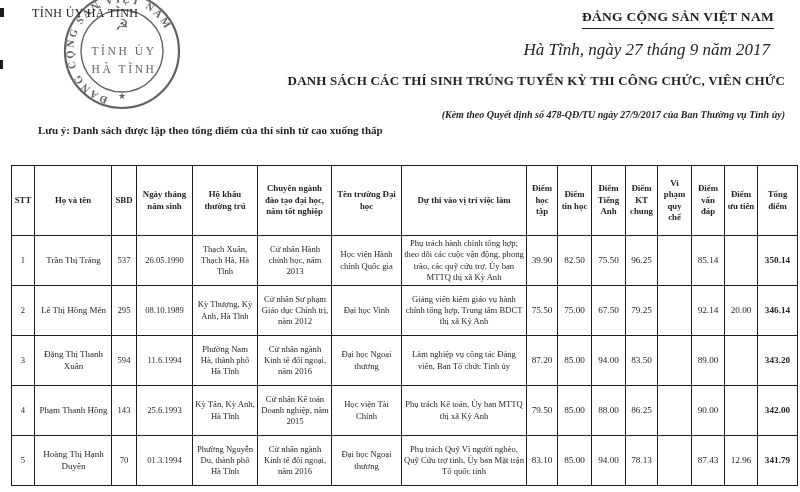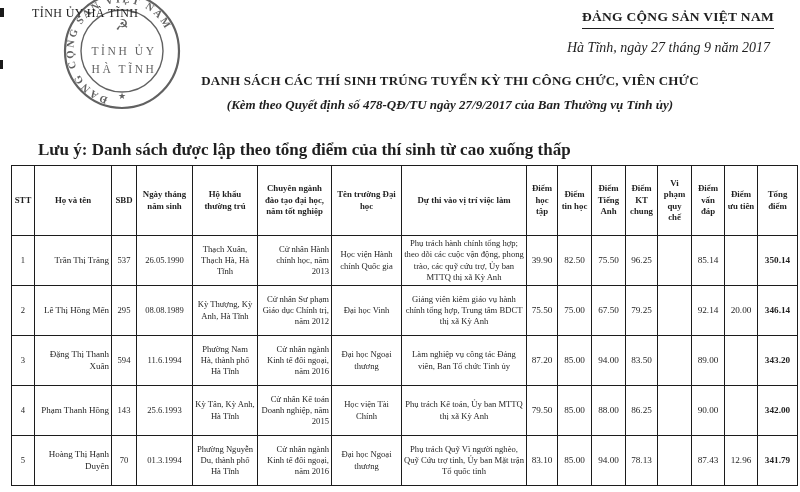--- a/index.html
+++ b/index.html
@@ -22,44 +22,44 @@
   }
   .seal { position: absolute; top: -4px; left: 52px; z-index: 1; opacity: .88; }
 
   .right-head { position: absolute; top: 7px; right: 26px; text-align: center; }
   .org-right {
     display: inline-block; font-weight: bold; font-size: 13.5px;
     border-bottom: 1.5px solid #1f1f1f; padding-bottom: 3px; letter-spacing: .3px;
   }
   .date-line {
     position: absolute; top: 40px; right: 30px;
-    font-style: italic; font-size: 14px;
-  }
-
-  .title-block { position: absolute; top: 71px; left: 115px; width: 670px; text-align: center; }
+    font-style: italic; font-size: 17px;
+  }
+
+  .title-block { position: absolute; top: 71px; left: 115px; width: 670px; text-align: right; }
   .title-l1, .title-l2 { font-weight: bold; font-size: 13px; line-height: 1.55; letter-spacing: .2px; }
-  .subtitle { font-weight: bold; font-style: italic; font-size: 13px; margin-top: 6px; }
-  .note { position: absolute; top: 140px; left: 38px; font-weight: bold; font-size: 17px; }
+  .subtitle { font-weight: bold; font-style: italic; font-size: 10px; margin-top: 18px; }
+  .note { position: absolute; top: 124px; left: 38px; font-weight: bold; font-size: 11px; }
 
   table.list {
     position: absolute; top: 165px; left: 11px; width: 786px;
     border-collapse: collapse; table-layout: fixed;
     border: 1.5px solid #1c1c1c;
   }
   table.list th, table.list td {
     border: 1px solid #1c1c1c;
     font-size: 8.6px; line-height: 1.3;
     text-align: center; vertical-align: middle;
     padding: 1px 2px; overflow: hidden;
     word-wrap: break-word;
   }
   table.list th { font-weight: bold; font-size: 8.8px; height: 70px; }
   table.list td { height: 50px; }
   table.list td:nth-child(2),
-  table.list td:nth-child(6) { text-align: right; padding-left: 3px; }
+  table.list td:nth-child(6) { text-align: center; padding-left: 3px; }
   table.list td:nth-child(2) { font-size: 9px; }
   table.list td:nth-child(9), table.list td:nth-child(10),
   table.list td:nth-child(11), table.list td:nth-child(12),
   table.list td:nth-child(14), table.list td:nth-child(15) { font-size: 9.2px; }
   table.list td:nth-child(16) { font-weight: bold; font-size: 9.2px; }
 
   .ring-text { font-family: "Liberation Serif", serif; font-weight: bold; font-size: 10.5px; letter-spacing: 2.2px; fill: #4c4c4c; }
   .seal-center { font-family: "Liberation Serif", serif; font-size: 11.5px; letter-spacing: 2.6px; fill: #4c4c4c; }
   .seal-glyph { fill: #4c4c4c; }
 </style>
@@ -153,21 +153,21 @@
       <td>96.25</td>
       <td></td>
       <td>85.14</td>
       <td></td>
       <td>350.14</td>
     </tr>
     <tr>
       <td>2</td>
       <td>Lê Thị Hồng Mến</td>
       <td>295</td>
-      <td>08.08.1989</td>
+      <td>08.10.1989</td>
       <td>Kỳ Thượng, Kỳ Anh, Hà Tĩnh</td>
       <td>Cử nhân Sư phạm Giáo dục Chính trị, năm 2012</td>
       <td>Đại học Vinh</td>
       <td>Giảng viên kiêm giáo vụ hành chính tổng hợp, Trung tâm BDCT thị xã Kỳ Anh</td>
       <td>75.50</td>
       <td>75.00</td>
       <td>67.50</td>
       <td>79.25</td>
       <td></td>
       <td>92.14</td>

